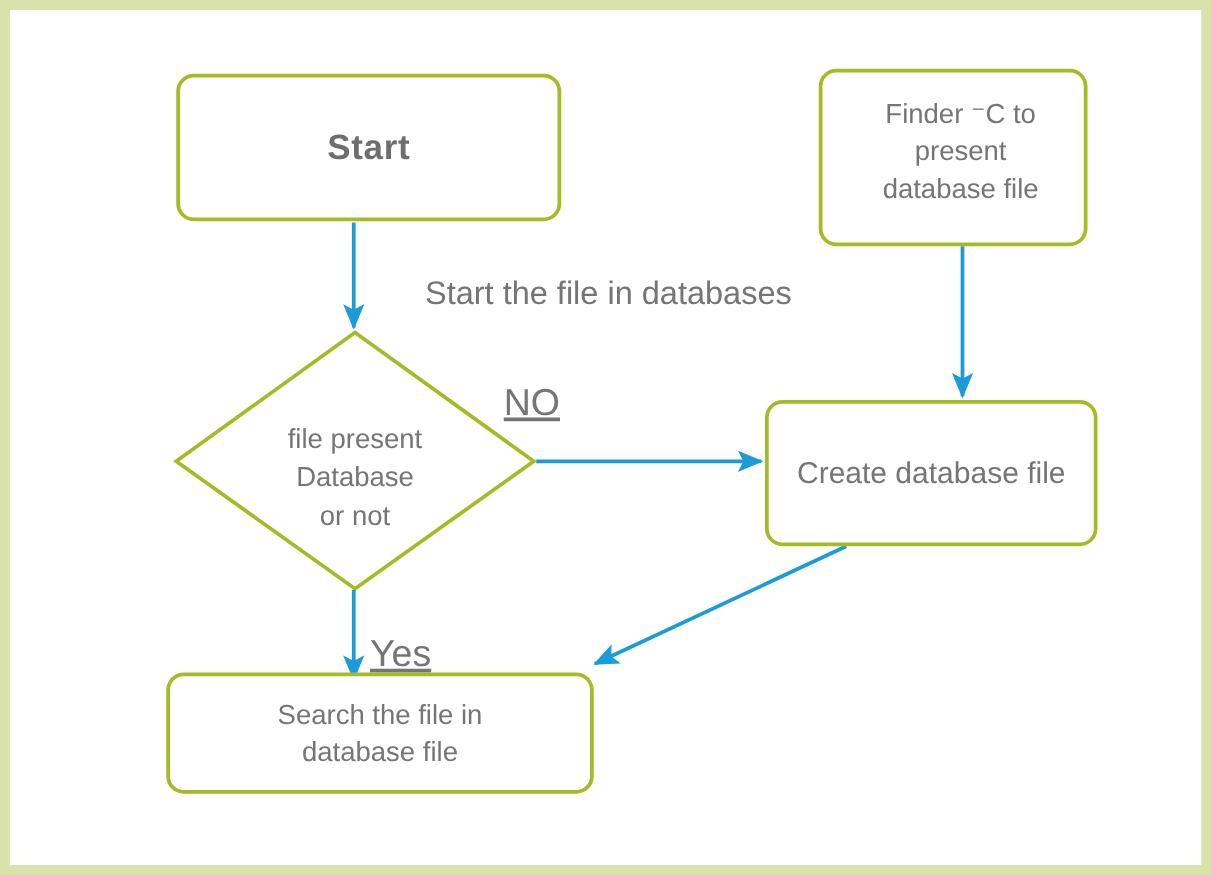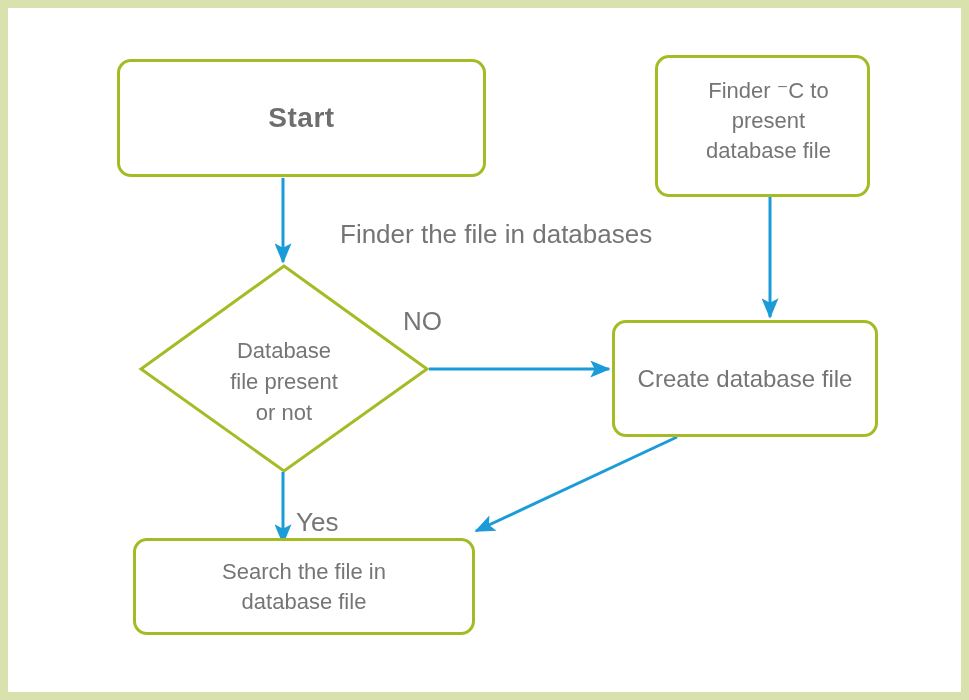--- a/index.html
+++ b/index.html
@@ -22,34 +22,34 @@
   .node{
     position:absolute;
     background:var(--node_fill);
     border:3px solid var(--node_border);
     border-radius:14px;
     display:flex;flex-direction:column;align-items:center;justify-content:center;
     text-align:center;
     color:var(--text);
   }
   .node .nline{line-height:30px;}
-  .start-node{left:109px;top:51px;width:369px;height:118px;}
+  .start-node{left:133px;top:51px;width:308px;height:118px;}
   .start-node .nlabel{font-size:28px;font-weight:bold;color:var(--title_text);letter-spacing:.5px;}
   .finder-node{left:647px;top:47px;width:215px;height:142px;align-items:center;justify-content:flex-start;padding:18px 10px 0 22px;text-align:left;font-size:22px;}
   .create-node{left:604px;top:312px;width:266px;height:117px;font-size:24px;}
   .searchdb-node{left:125px;top:530px;width:342px;height:97px;font-size:22px;}
   .decision-label{
     position:absolute;left:176px;top:327px;width:200px;
     text-align:center;font-size:22px;line-height:31px;color:var(--text);
   }
   .caption{
     position:absolute;left:332px;top:211px;
     font-size:26px;color:var(--text);white-space:nowrap;
   }
-  .edge-label{position:absolute;font-size:26px;color:var(--text);white-space:nowrap;}
+  .edge-label{position:absolute;font-size:30px;color:var(--text);white-space:nowrap;text-decoration:underline;}
   .label-no{left:395px;top:298px;}
   .label-yes{left:288px;top:499px;}
   svg .edge{stroke:var(--arrow);stroke-width:3;fill:none;}
   svg .diamond{fill:var(--node_fill);stroke:var(--node_border);stroke-width:3;stroke-linejoin:miter;}
   #arrowhead path{fill:var(--arrow);}
 </style>
 </head>
 <body>
 
 <div class="canvas">
@@ -73,25 +73,25 @@
   <div class="node start-node">
     <span class="nlabel">Start</span>
   </div>
 
   <div class="node finder-node">
     <span class="nline">Finder ⁻C to</span>
     <span class="nline">present</span>
     <span class="nline">database file</span>
   </div>
 
-  <div class="caption">Finder the file in databases</div>
+  <div class="caption">Start the file in databases</div>
 
   <div class="decision-label">
+    <div class="nline">file present</div>
     <div class="nline">Database</div>
-    <div class="nline">file present</div>
     <div class="nline">or not</div>
   </div>
 
   <div class="edge-label label-no">NO</div>
   <div class="edge-label label-yes">Yes</div>
 
   <div class="node create-node">
     <span>Create database file</span>
   </div>
 

